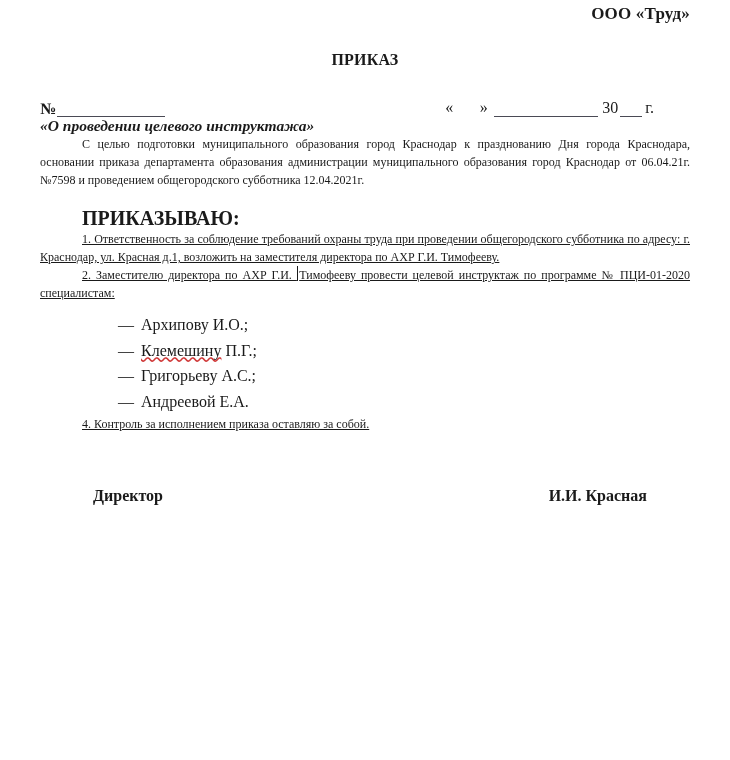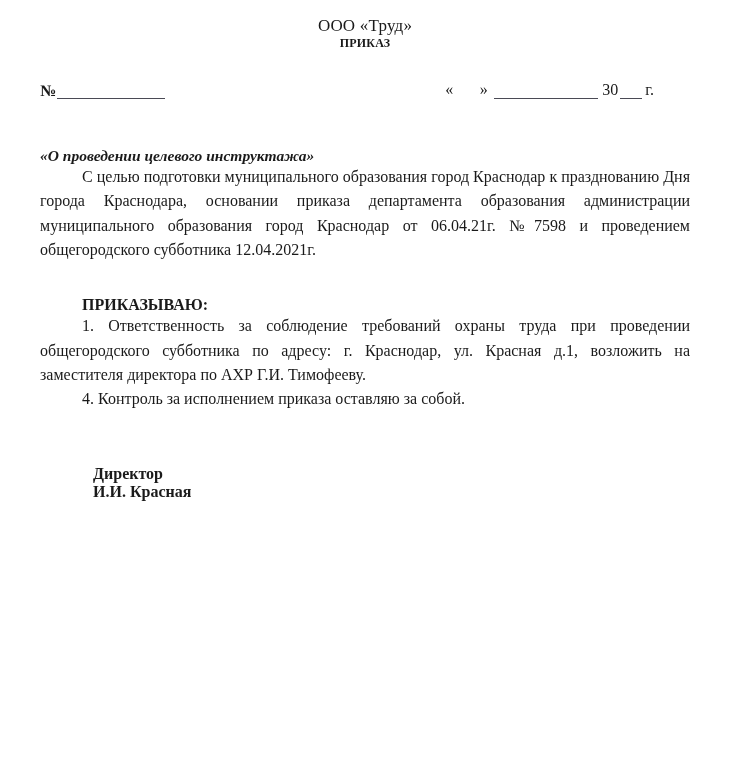--- a/index.html
+++ b/index.html
@@ -16,31 +16,32 @@
   }
   .page {
     position: relative;
     width: 730px;
     height: 760px;
     background: #ffffff;
     box-sizing: border-box;
     padding: 0 40px;
   }
   .doc-title {
-    text-align: center;
-    font-weight: normal;
+    text-align: right;
+    font-weight: bold;
     font-size: 17px;
     letter-spacing: 0.2px;
-    margin-top: 16px;
+    margin-top: 4px;
   }
   .doc-subtitle {
     text-align: center;
     font-weight: bold;
-    font-size: 12px;
+    font-size: 16px;
     letter-spacing: 0.2px;
+    margin-top: 27px;
   }
   .meta-row {
     display: flex;
     align-items: flex-end;
     justify-content: space-between;
     margin-top: 30px;
     font-size: 16px;
   }
   .meta-left {
     display: flex;
@@ -65,39 +66,38 @@
   .meta-right {
     display: flex;
     align-items: flex-end;
     white-space: nowrap;
     font-size: 16px;
     padding-right: 36px;
   }
   .guil { letter-spacing: 0.5px; }
   .gap-quotes { display: inline-block; width: 26px; }
   .subject {
-    margin-top: 48px;
     font-weight: bold;
     font-style: italic;
     font-size: 15.5px;
   }
   p.body-text {
     margin: 0;
-    font-size: 16px;
+    font-size: 12px;
     line-height: 1.52;
     text-align: justify;
     text-justify: inter-word;
   }
   .indent { text-indent: 42px; }
   .para-gap { margin-top: 22px; }
-  .para-gap-sm { margin-top: 13px; }
+  .para-gap-sm { margin-top: 13px; text-decoration: underline; }
   .order-heading {
-    margin-top: 34px;
+    margin-top: 17px;
     font-weight: bold;
-    font-size: 16px;
+    font-size: 20px;
     text-indent: 42px;
   }
   ul.name-list {
     list-style: none;
     margin: 9px 0 0 0;
     padding: 0 0 0 78px;
   }
   ul.name-list li {
     font-size: 16px;
     line-height: 1.62;
@@ -117,21 +117,20 @@
     vertical-align: -2px;
     margin: 0 1px 0 0;
   }
   .signature-row {
     display: flex;
     justify-content: space-between;
     margin-top: 53px;
     font-weight: bold;
     font-size: 16px;
     padding: 0 43px 0 53px;
-    flex-direction: column;
   }
 </style>
 </head>
 <body>
 
 <div class="page">
 
   <div class="doc-title">ООО «Труд»</div>
 
   <div class="doc-subtitle">ПРИКАЗ</div>
@@ -153,21 +152,28 @@
   </div>
 
   <div class="subject">«О проведении целевого инструктажа»</div>
 
   <p class="body-text indent para-gap">С целью подготовки муниципального образования город Краснодар к празднованию Дня города Краснодара, основании приказа департамента образования администрации муниципального образования город Краснодар от 06.04.21г. №7598 и проведением общегородского субботника 12.04.2021г.</p>
 
   <div class="order-heading">ПРИКАЗЫВАЮ:</div>
 
   <p class="body-text indent para-gap-sm">1. Ответственность за соблюдение требований охраны труда при проведении общегородского субботника по адресу: г. Краснодар, ул. Красная д.1, возложить на заместителя директора по АХР Г.И. Тимофееву.</p>
 
+  <p class="body-text indent para-gap-sm"><span>2. Заместителю директора по АХР Г.И. </span><span class="caret"></span><span>Тимофееву провести целевой инструктаж по программе № ПЦИ-01-2020 специалистам:</span></p>
 
+  <ul class="name-list">
+    <li><span class="dash">—</span><span>Архипову И.О.;</span></li>
+    <li><span class="dash">—</span><span class="misspelled">Клемешину</span><span> П.Г.;</span></li>
+    <li><span class="dash">—</span><span>Григорьеву А.С.;</span></li>
+    <li><span class="dash">—</span><span>Андреевой Е.А.</span></li>
+  </ul>
 
 
   <p class="body-text indent para-gap-sm">4. Контроль за исполнением приказа оставляю за собой.</p>
 
   <div class="signature-row">
     <span>Директор</span>
     <span>И.И. Красная</span>
   </div>
 
 </div>

